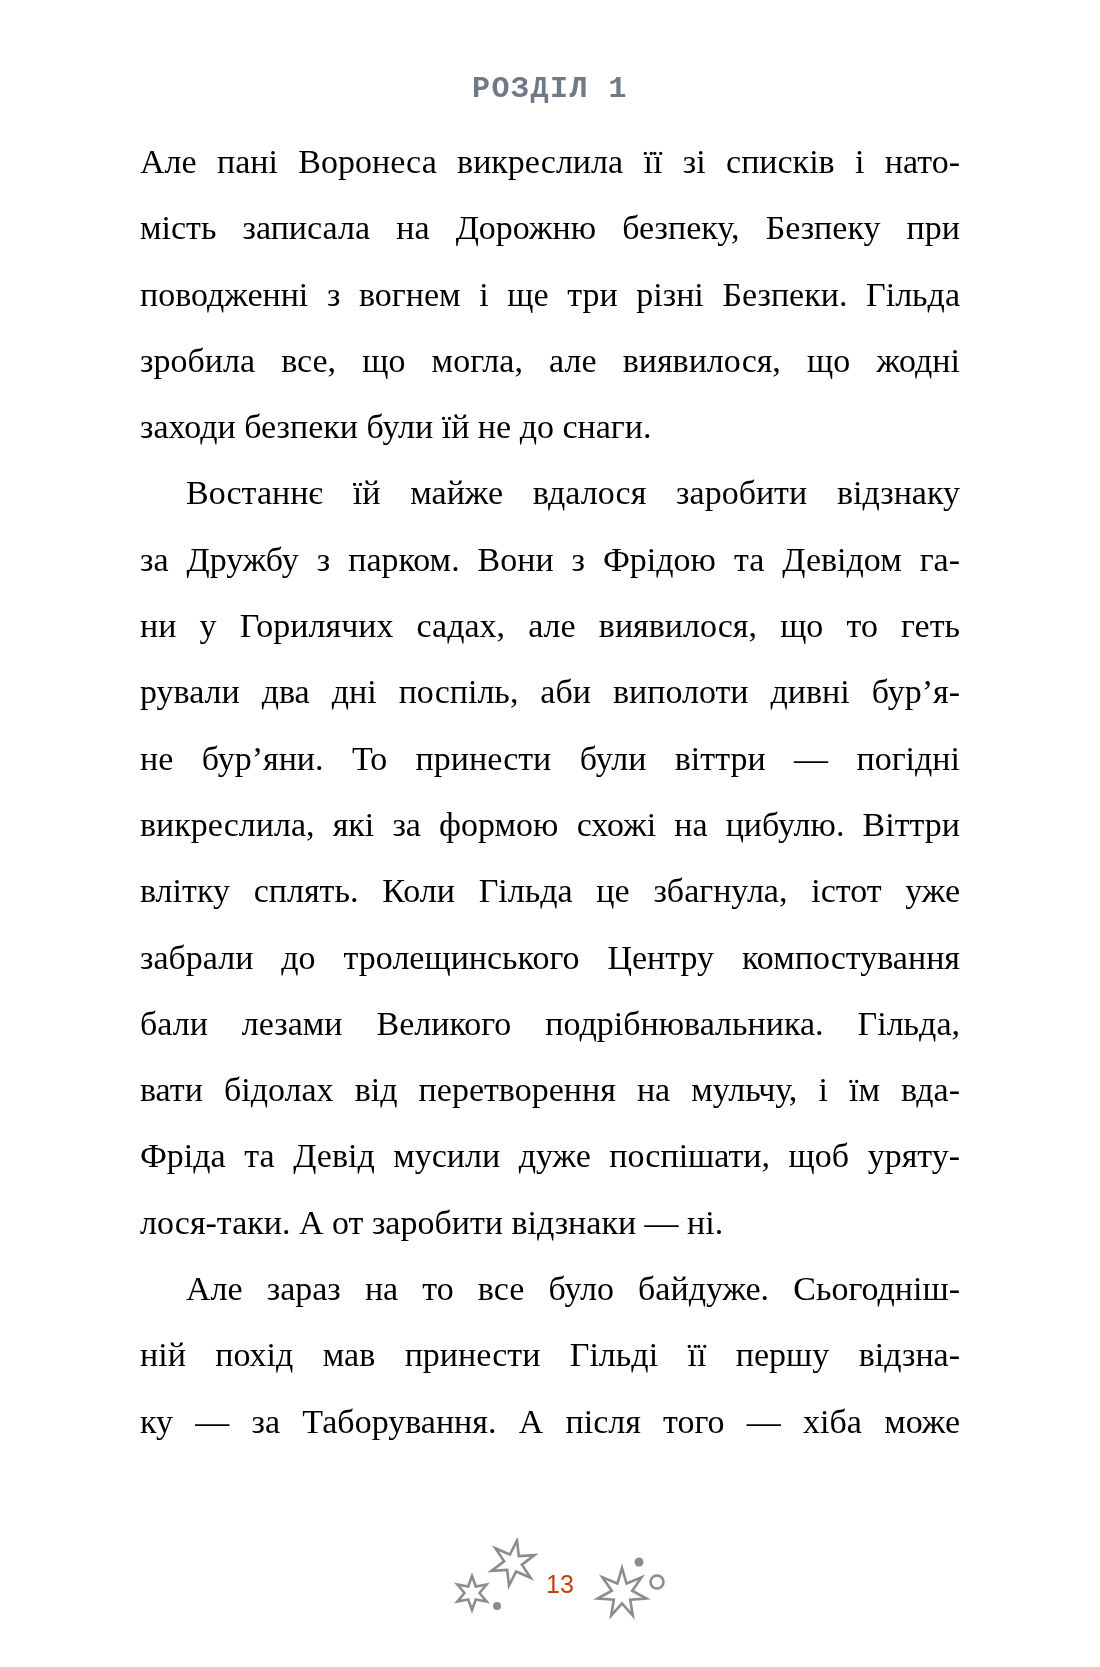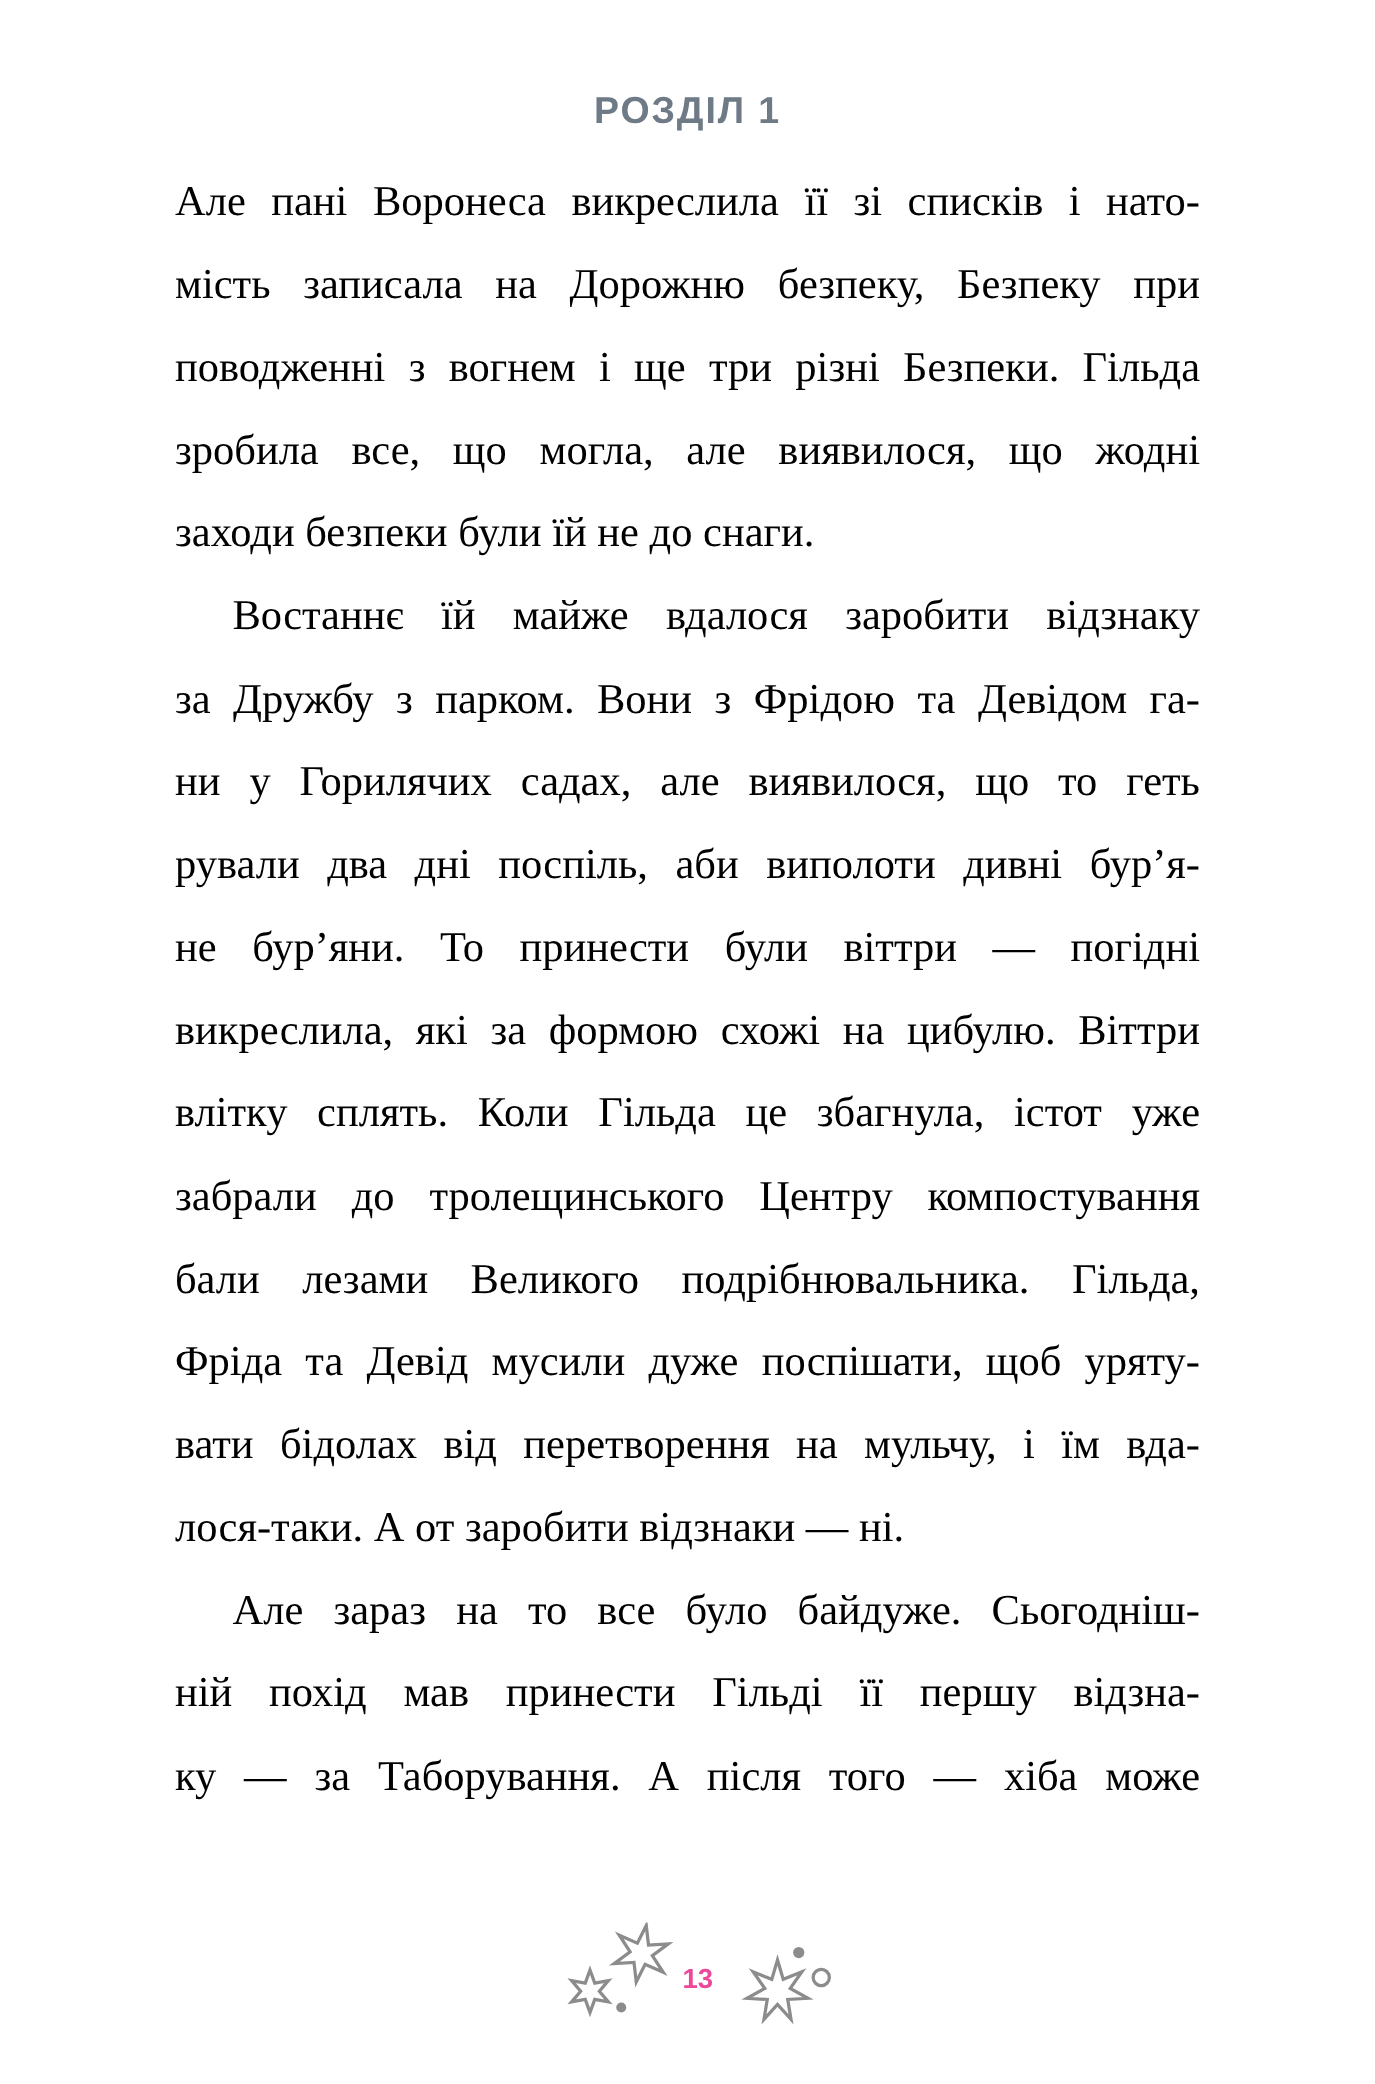--- a/index.html
+++ b/index.html
@@ -16,21 +16,21 @@
     height: 1667px;
     background: #ffffff;
     font-family: "Liberation Serif", serif;
   }
   .chapter-heading {
     position: absolute;
     top: 72px;
     left: 140px;
     width: 820px;
     text-align: center;
-    font-family: Liberation Sans, sans-serif;
+    font-family: Liberation Mono, monospace;
     font-weight: bold;
     font-size: 30px;
     letter-spacing: 1.5px;
     color: #6e7a86;
   }
   .body-text {
     position: absolute;
     top: 129px;
     left: 140px;
     width: 820px;
@@ -64,23 +64,22 @@
   }
   .footer-inner svg {
     position: absolute;
     inset: 0;
   }
   .page-number {
     position: absolute;
     left: 126px;
     top: 32px;
     font-family: "Liberation Sans", sans-serif;
-    font-size: 22px;
-    color: #ec4899;
-    font-weight: bold;
+    font-size: 25px;
+    color: #c2410c;
   }
 </style>
 </head>
 <body>
 
 <div class="page">
 
   <div class="chapter-heading">РОЗДІЛ 1</div>
 
   <div class="body-text" id="body-text">
@@ -91,22 +90,22 @@
       <div class="line para-end">заходи безпеки були їй не до снаги.</div>
       <div class="line indent">Востаннє їй майже вдалося заробити відзнаку</div>
       <div class="line">за Дружбу з парком. Вони з Фрідою та Девідом га-</div>
       <div class="line">ни у Горилячих садах, але виявилося, що то геть</div>
       <div class="line">рували два дні поспіль, аби виполоти дивні бур’я-</div>
       <div class="line">не бур’яни. То принести були віттри — погідні</div>
       <div class="line">викреслила, які за формою схожі на цибулю. Віттри</div>
       <div class="line">влітку сплять. Коли Гільда це збагнула, істот уже</div>
       <div class="line">забрали до тролещинського Центру компостування</div>
       <div class="line">бали лезами Великого подрібнювальника. Гільда,</div>
+      <div class="line">вати бідолах від перетворення на мульчу, і їм вда-</div>
       <div class="line">Фріда та Девід мусили дуже поспішати, щоб уряту-</div>
-      <div class="line">вати бідолах від перетворення на мульчу, і їм вда-</div>
       <div class="line para-end">лося-таки. А от заробити відзнаки — ні.</div>
       <div class="line indent">Але зараз на то все було байдуже. Сьогодніш-</div>
       <div class="line">ній похід мав принести Гільді її першу відзна-</div>
       <div class="line">ку — за Таборування. А після того — хіба може</div>
     </div>
 
   <div class="page-footer">
     <div class="footer-inner">
       <svg width="260" height="95" viewBox="0 0 260 95">
         <g fill="none" stroke="#8c8c8c" stroke-width="2.6" stroke-linejoin="miter">

